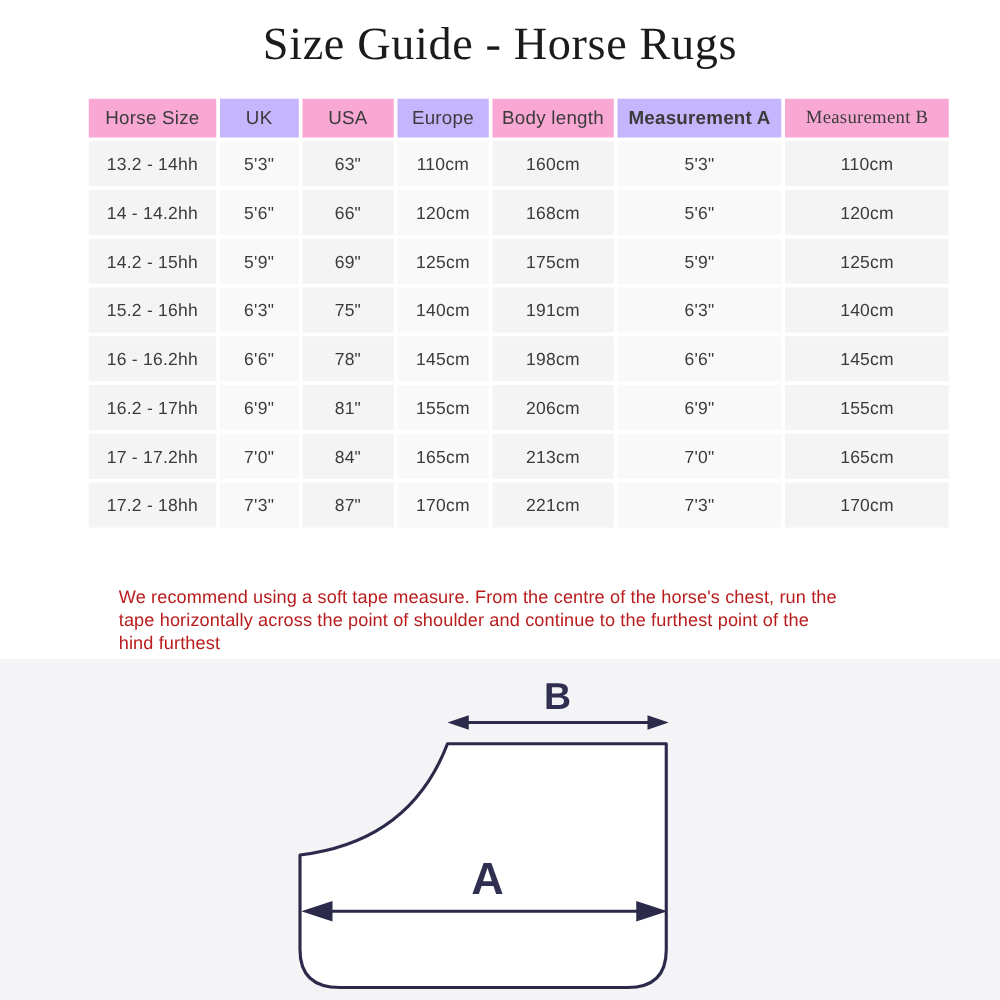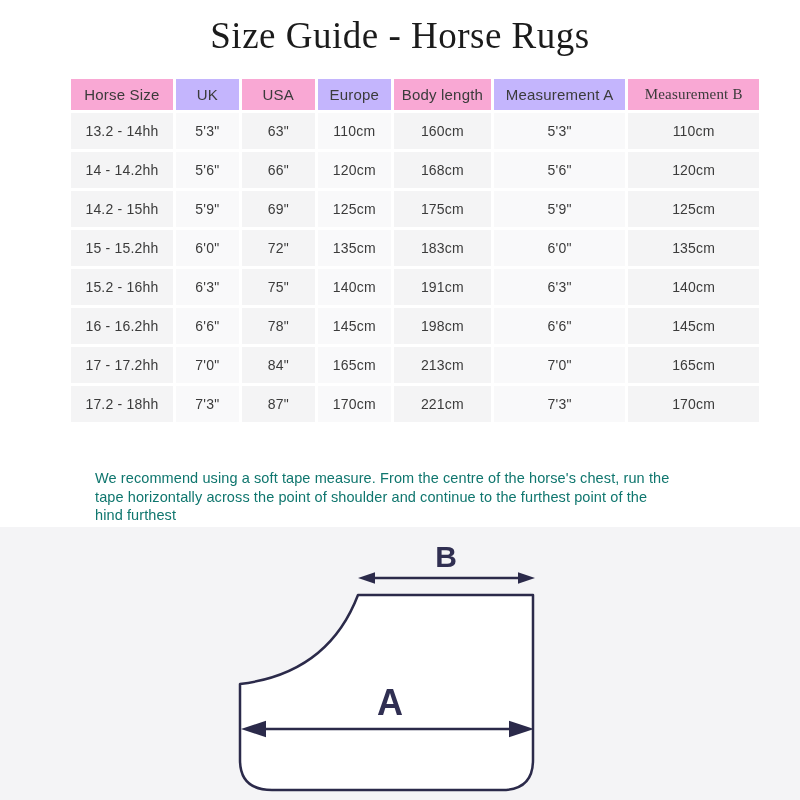--- a/index.html
+++ b/index.html
@@ -28,21 +28,21 @@
     letter-spacing:0.2px;
   }
   .size-table th{height:31px;font-size:15px;font-weight:normal;}
   .size-table td{height:36px;font-size:14px;}
   thead .codd{background:#f9a8d4;}
   thead .ceven{background:#c4b5fd;}
   tbody .codd{background:#f4f4f5;}
   tbody .ceven{background:#f9f9fa;}
   .note{
     position:absolute;left:95px;top:469px;width:632px;
-    font-size:14.5px;line-height:18.5px;color:#0f766e;
+    font-size:14.5px;line-height:18.5px;color:#b91c1c;
     letter-spacing:0.1px;
   }
   .diagram{
     position:absolute;left:0;top:527px;width:800px;height:273px;
     background:#f4f4f6;
   }
   .diagram svg{display:block;width:800px;height:273px;}
   .diagram text{
     font-family:"Liberation Sans", sans-serif;
     font-weight:bold;
@@ -54,21 +54,21 @@
 <h1 class="page-title">Size Guide - Horse Rugs</h1>
 
 <table class="size-table">
   <thead>
     <tr>
         <th class="codd" style="width: 15.2%;">Horse Size</th>
         <th class="ceven" style="width: 9.4%;">UK</th>
         <th class="codd" style="width: 10.9%; margin-top: 16px;">USA</th>
         <th class="ceven" style="width: 10.9%;">Europe</th>
         <th class="codd" style="width: 14.5%;">Body length</th>
-        <th class="ceven" style="width: 19.6%;">Measurement A</th>
+        <th class="ceven" style="width: 19.6%; font-weight: bold;">Measurement A</th>
         <th class="codd" style="width: 19.5%; font-family: Liberation Serif, serif;">Measurement B</th>
       </tr>
   </thead>
   <tbody>
       <tr>
         <td class="codd">13.2 - 14hh</td>
         <td class="ceven">5'3"</td>
         <td class="codd">63"</td>
         <td class="ceven">110cm</td>
         <td class="codd">160cm</td>
@@ -87,45 +87,45 @@
       <tr>
         <td class="codd">14.2 - 15hh</td>
         <td class="ceven">5'9"</td>
         <td class="codd">69"</td>
         <td class="ceven">125cm</td>
         <td class="codd">175cm</td>
         <td class="ceven">5'9"</td>
         <td class="codd">125cm</td>
       </tr>
       <tr>
-        <td class="codd">15 - 15.2hh</td>
-        <td class="ceven">6'0"</td>
-        <td class="codd">72"</td>
-        <td class="ceven">135cm</td>
-        <td class="codd">183cm</td>
-        <td class="ceven">6'0"</td>
-        <td class="codd">135cm</td>
-      </tr>
-      <tr>
         <td class="codd">15.2 - 16hh</td>
         <td class="ceven">6'3"</td>
         <td class="codd">75"</td>
         <td class="ceven">140cm</td>
         <td class="codd">191cm</td>
         <td class="ceven">6'3"</td>
         <td class="codd">140cm</td>
       </tr>
       <tr>
         <td class="codd">16 - 16.2hh</td>
         <td class="ceven">6'6"</td>
         <td class="codd">78"</td>
         <td class="ceven">145cm</td>
         <td class="codd">198cm</td>
         <td class="ceven">6'6"</td>
         <td class="codd">145cm</td>
+      </tr>
+      <tr>
+        <td class="codd">16.2 - 17hh</td>
+        <td class="ceven">6'9"</td>
+        <td class="codd">81"</td>
+        <td class="ceven">155cm</td>
+        <td class="codd">206cm</td>
+        <td class="ceven">6'9"</td>
+        <td class="codd">155cm</td>
       </tr>
       <tr>
         <td class="codd">17 - 17.2hh</td>
         <td class="ceven">7'0"</td>
         <td class="codd">84"</td>
         <td class="ceven">165cm</td>
         <td class="codd">213cm</td>
         <td class="ceven">7'0"</td>
         <td class="codd">165cm</td>
       </tr>

